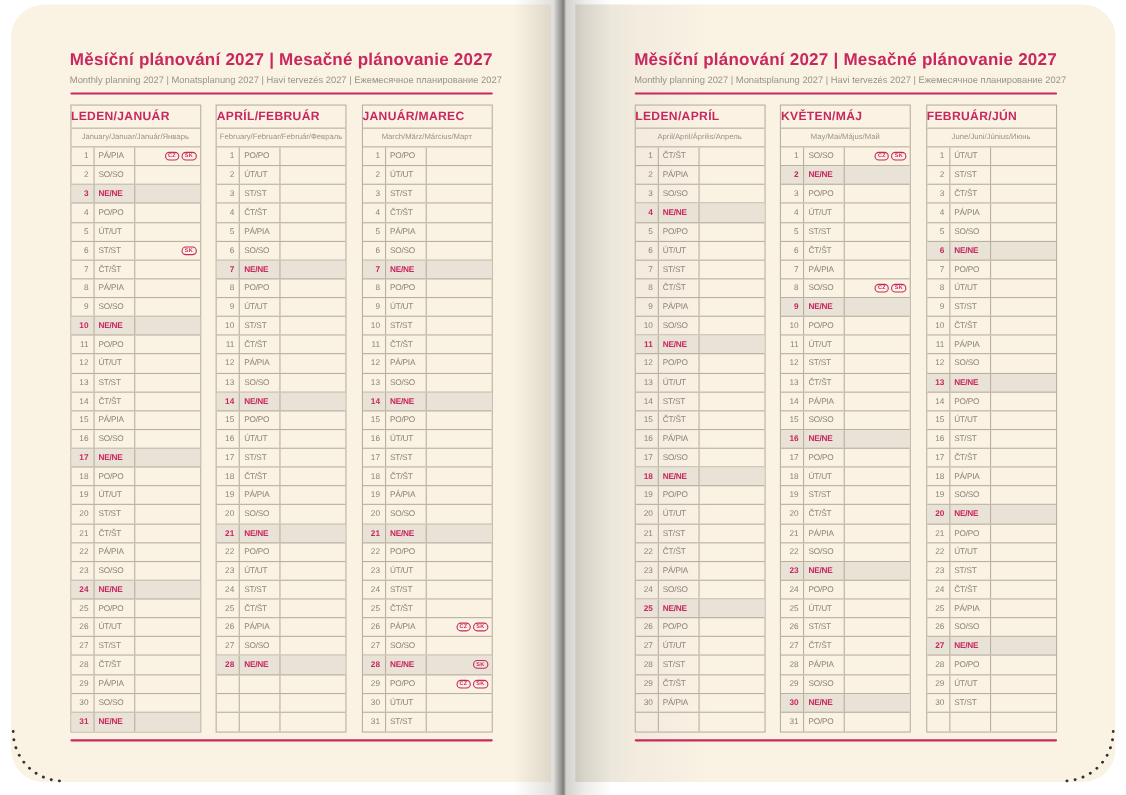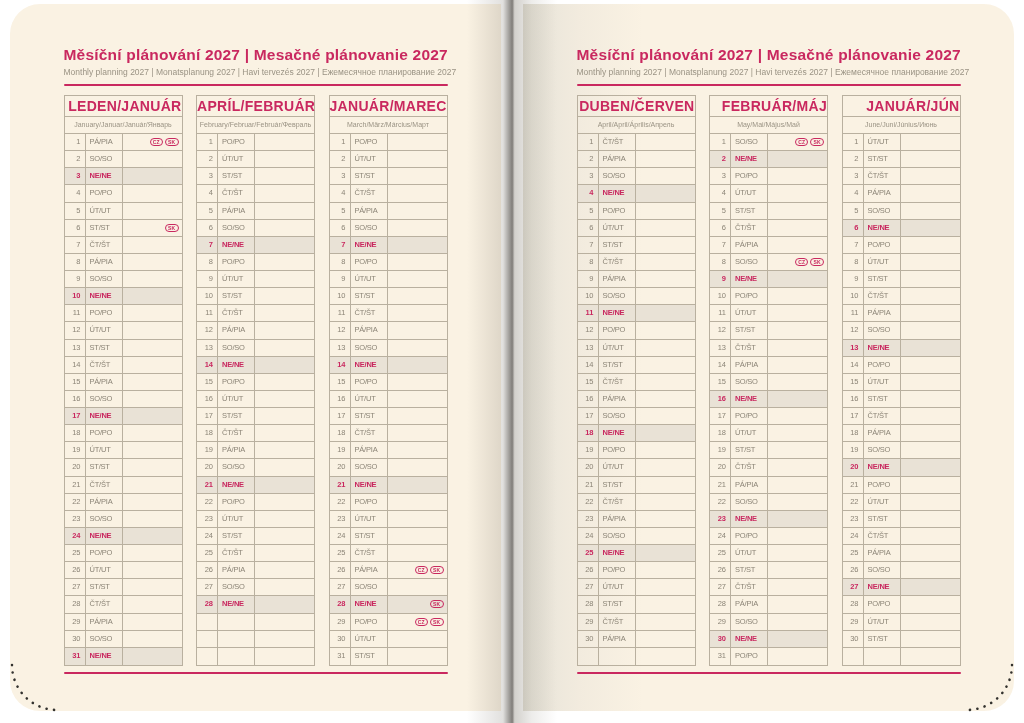--- a/index.html
+++ b/index.html
@@ -41,22 +41,22 @@
     font-size:15.5px;font-weight:bold;letter-spacing:0.2px;white-space:nowrap;
   }
   .subtitle{
     text-align:center;color:var(--gray2);font-size:8.5px;margin-bottom:7px;white-space:nowrap;
   }
   .rule{height:2px;background:var(--pink);border-radius:1px;}
   .rule.bottom{margin-top:6px;}
   .months{display:flex;justify-content:space-between;margin-top:9px;}
   .month{width:119px;border:1px solid var(--grid);box-sizing:border-box;background:transparent;}
   .m-name{
-    height:20px;line-height:20px;text-align:right;color:var(--pink);
-    font-weight:bold;font-size:14px;letter-spacing:0.3px;border-bottom:1px solid var(--grid);
+    height:20px;line-height:20px;text-align:left;color:var(--pink);
+    font-weight:bold;font-size:11px;letter-spacing:0.3px;border-bottom:1px solid var(--grid);
     white-space:nowrap;
   }
   .m-langs{
     height:16px;line-height:16px;text-align:center;color:var(--gray2);
     font-size:7px;border-bottom:1px solid var(--grid);white-space:nowrap;
   }
   .day-row{display:flex;height:17.13px;box-sizing:border-box;border-bottom:1px solid var(--grid);}
   .day-row:last-child{border-bottom:none;}
   .c-num{
     width:21px;box-sizing:border-box;border-right:1px solid var(--grid);
@@ -583,21 +583,21 @@
     </div>
   </div>
 
   <div class="page page-right">
     <div class="page-inner">
       <h1 class="title">Měsíční plánování 2027 | Mesačné plánovanie 2027</h1>
       <div class="subtitle">Monthly planning 2027 | Monatsplanung 2027 | Havi tervezés 2027 | Ежемесячное планирование 2027</div>
       <div class="rule top"></div>
       <div class="months">
           <div class="month">
-            <div class="m-name">DUBEN/ČERVEN</div>
+            <div class="m-name">LEDEN/APRÍL</div>
             <div class="m-langs">April/April/Április/Апрель</div>
             <div class="day-row">
               <div class="c-num">1</div>
               <div class="c-day">ČT/ŠT</div>
               <div class="c-note"></div>
             </div>
             <div class="day-row">
               <div class="c-num">2</div>
               <div class="c-day">PÁ/PIA</div>
               <div class="c-note"></div>
@@ -742,21 +742,21 @@
               <div class="c-day">PÁ/PIA</div>
               <div class="c-note"></div>
             </div>
             <div class="day-row">
               <div class="c-num"></div>
               <div class="c-day"></div>
               <div class="c-note"></div>
             </div>
           </div>
           <div class="month">
-            <div class="m-name">FEBRUÁR/MÁJ</div>
+            <div class="m-name">KVĚTEN/MÁJ</div>
             <div class="m-langs">May/Mai/Május/Май</div>
             <div class="day-row">
               <div class="c-num">1</div>
               <div class="c-day">SO/SO</div>
               <div class="c-note">
                 <div class="badge">CZ</div>
                 <div class="badge">SK</div>
               </div>
             </div>
             <div class="day-row sun">
@@ -907,21 +907,21 @@
               <div class="c-day">NE/NE</div>
               <div class="c-note"></div>
             </div>
             <div class="day-row">
               <div class="c-num">31</div>
               <div class="c-day">PO/PO</div>
               <div class="c-note"></div>
             </div>
           </div>
           <div class="month">
-            <div class="m-name">JANUÁR/JÚN</div>
+            <div class="m-name">FEBRUÁR/JÚN</div>
             <div class="m-langs">June/Juni/Június/Июнь</div>
             <div class="day-row">
               <div class="c-num">1</div>
               <div class="c-day">ÚT/UT</div>
               <div class="c-note"></div>
             </div>
             <div class="day-row">
               <div class="c-num">2</div>
               <div class="c-day">ST/ST</div>
               <div class="c-note"></div>

